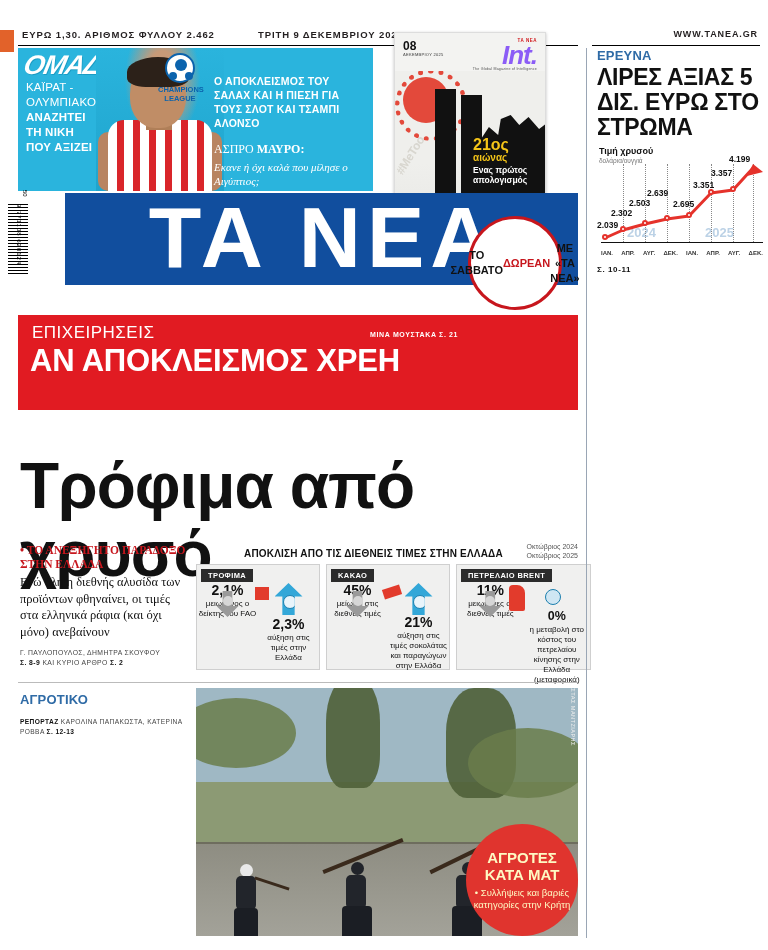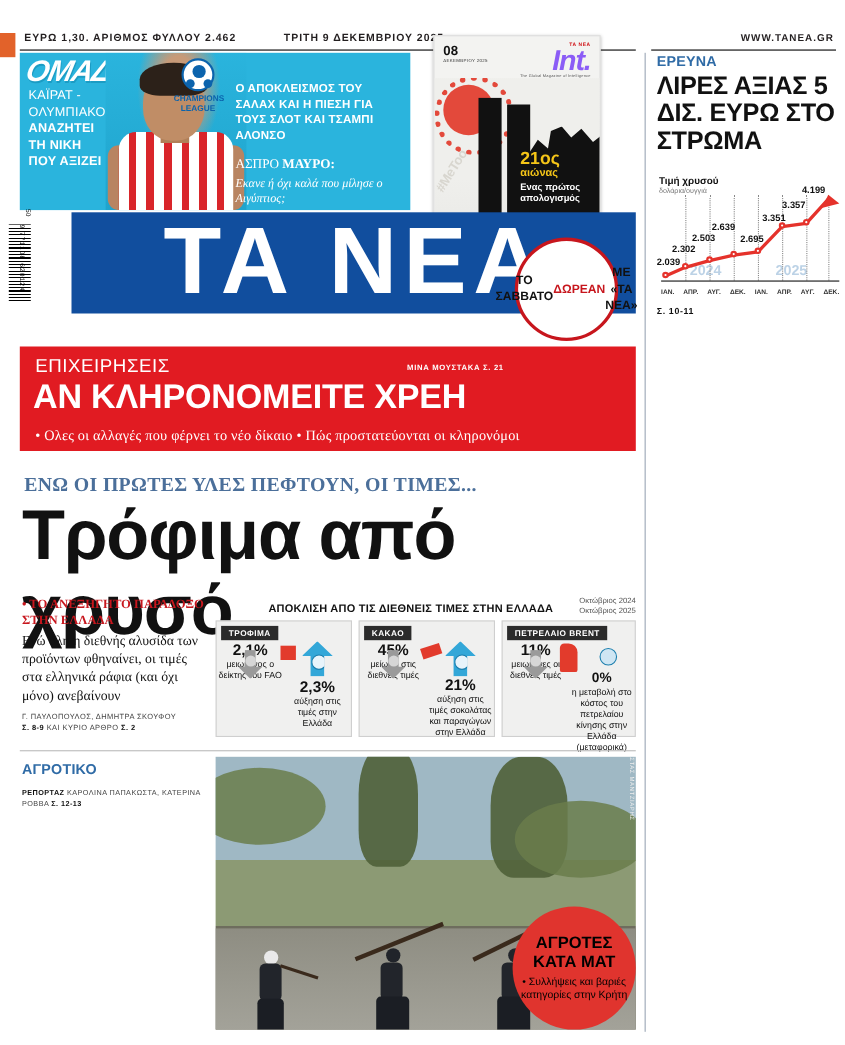--- a/index.html
+++ b/index.html
@@ -364,21 +364,21 @@
   .fig .torso { position: absolute; width: 20px; height: 34px; background: #22252b; border-radius: 5px; }
   .fig .legs { position: absolute; width: 24px; height: 36px; background: #1b1e24; border-radius: 4px; }
   .fig .headb { position: absolute; width: 13px; height: 13px; border-radius: 50%; background: #21242a; }
   .fig .stick { position: absolute; height: 3px; background: #3a2a1c; }
   .photo2 .credit-v {
     position: absolute; right: 2px; top: 58px; font-size: 5.5px; color: #eee; letter-spacing: .5px;
     transform: rotate(90deg); transform-origin: right top; white-space: nowrap;
   }
   .redcircle {
     position: absolute; left: 466px; top: 824px; width: 112px; height: 112px;
-    border-radius: 50%; background: #e0342e; color: #000000;
+    border-radius: 50%; background: #e0342e; color: #fef9c3;
     display: flex; flex-direction: column; align-items: center; justify-content: center;
     text-align: center;
   }
   .redcircle .t1 { font-size: 15px; font-weight: 800; line-height: 17px; }
   .redcircle .t2 { font-size: 9.5px; line-height: 12px; margin-top: 4px; }
 
   
   .rail {
     position: absolute; left: 586px; top: 48px; width: 182px; height: 890px;
     border-left: 1px solid #9aa6b5; padding-left: 10px;
@@ -388,21 +388,21 @@
     font-size: 23px; font-weight: 800; color: #111; line-height: 25px; letter-spacing: -.3px;
     margin-top: 2px;
   }
   .rail .bullets {
     font-family: "Liberation Serif", serif; font-size: 11.5px; line-height: 15px;
     color: #111; margin-top: 6px;
   }
   .rail .page { font-size: 8px; font-weight: 800; letter-spacing: .6px; color: #111; margin-top: 5px; }
 
   
-  .chart { position: relative; width: 170px; height: 118px; margin-top: 15px; }
+  .chart { position: relative; width: 170px; height: 118px; margin-top: 2px; }
   .chart .ct { position: absolute; left: 2px; top: 4px; font-size: 9px; font-weight: 800; color: #111; }
   .chart .cs { position: absolute; left: 2px; top: 15px; font-size: 6.5px; color: #777; }
   .chart .yr {
     position: absolute; bottom: 20px; font-size: 13px; font-weight: 800; color: #bcd2e6;
   }
   .chart .axis { position: absolute; left: 4px; bottom: 17px; width: 162px; height: 1px; background: #111; }
   .chart .ticks {
     position: absolute; left: 4px; bottom: 4px; width: 162px;
     display: flex; justify-content: space-between; font-size: 6px; color: #333; font-weight: 700;
   }
@@ -493,26 +493,24 @@
     <div class="word">ΤΑ ΝΕΑ</div>
   </div>
   <div class="sticker">
     <div class="s1">ΤΟ ΣΑΒΒΑΤΟ</div>
     <div class="s2">ΔΩΡΕΑΝ</div>
     <div class="s3">ΜΕ «ΤΑ ΝΕΑ»</div>
   </div>
 
   <div class="redband">
     <div class="kicker">ΕΠΙΧΕΙΡΗΣΕΙΣ</div>
-    <div class="head">ΑΝ ΚΛΗΡΟΝΟΜΕΙΤΕ ΧΡΕΗ</div>
+    <div class="head">ΑΝ ΑΠΟΚΛΕΙΣΜΟΣ ΧΡΕΗ</div>
     <div class="byline">ΜΙΝΑ ΜΟΥΣΤΑΚΑ Σ. 21</div>
-    <div class="subline">• Ολες οι αλλαγές που φέρνει το νέο δίκαιο • Πώς προστατεύονται οι κληρονόμοι</div>
-  </div>
-
-  <div class="kicker-blue">ΕΝΩ ΟΙ ΠΡΩΤΕΣ ΥΛΕΣ ΠΕΦΤΟΥΝ, ΟΙ ΤΙΜΕΣ...</div>
+  </div>
+
   <div class="bighead">Τρόφιμα από χρυσό</div>
 
   <div class="deck">
     <div class="red1">• ΤΟ ΑΝΕΞΗΓΗΤΟ ΠΑΡΑΔΟΞΟ ΣΤΗΝ ΕΛΛΑΔΑ</div>
     <div class="body">Ενώ όλη η διεθνής αλυσίδα των προϊόντων φθηναίνει, οι τιμές στα ελληνικά ράφια (και όχι μόνο) ανεβαίνουν</div>
     <div class="credit">
       <span>Γ. ΠΑΥΛΟΠΟΥΛΟΣ, ΔΗΜΗΤΡΑ ΣΚΟΥΦΟΥ</span><br>
       <b>Σ. 8-9</b>
       <span>ΚΑΙ ΚΥΡΙΟ ΑΡΘΡΟ</span>
       <b>Σ. 2</b>
@@ -549,21 +547,21 @@
         <div class="arrow-down"></div>
       </div>
       <div class="half right">
         <div class="arrow-up"></div>
         <div class="pc" style="margin-top:32px">21%</div>
         <div class="ptxt">αύξηση στις τιμές σοκολάτας και παραγώγων στην Ελλάδα</div>
       </div>
       <div class="choco" style="left:56px; top:22px;"></div>
     </div>
 
-    <div class="panel" style="left:260px; width:122px;">
+    <div class="panel" style="left:260px; width:135px;">
       <div class="tag">ΠΕΤΡΕΛΑΙΟ BRENT</div>
       <div class="half left">
         <div class="pc">11%</div>
         <div class="ptxt">μειωμένες οι διεθνείς τιμές</div>
         <div class="arrow-down"></div>
       </div>
       <div class="half right">
         <div style="height:26px"></div>
         <div class="pc small">0%</div>
         <div class="ptxt">η μεταβολή στο κόστος του πετρελαίου κίνησης στην Ελλάδα (μεταφορικά)</div>

